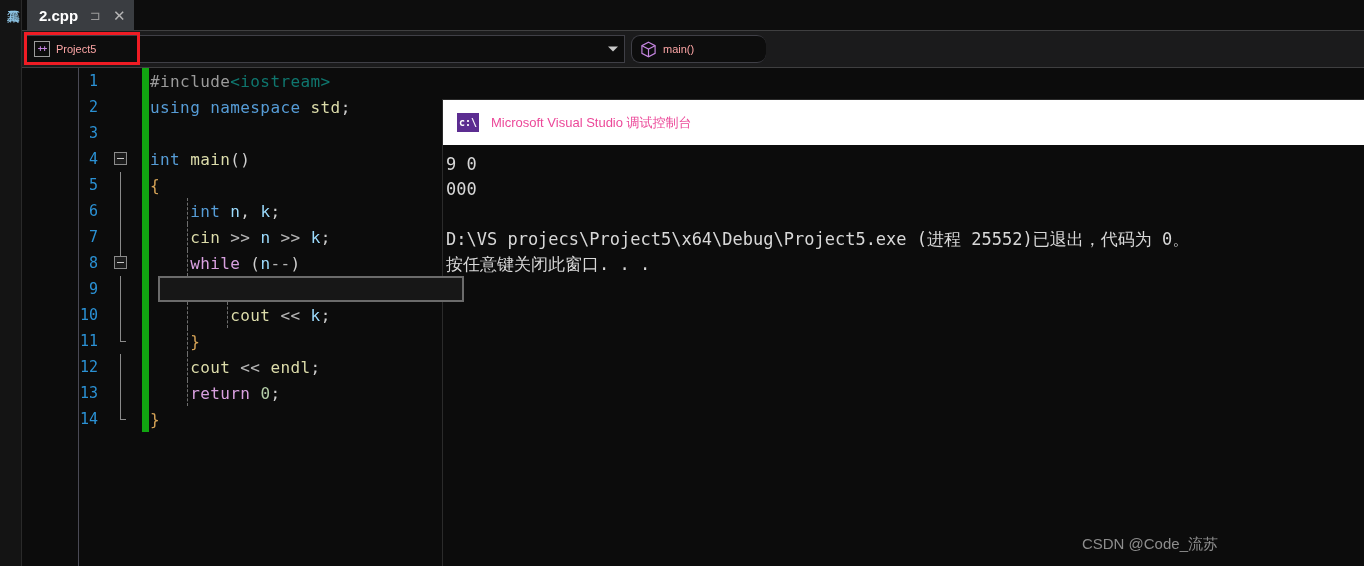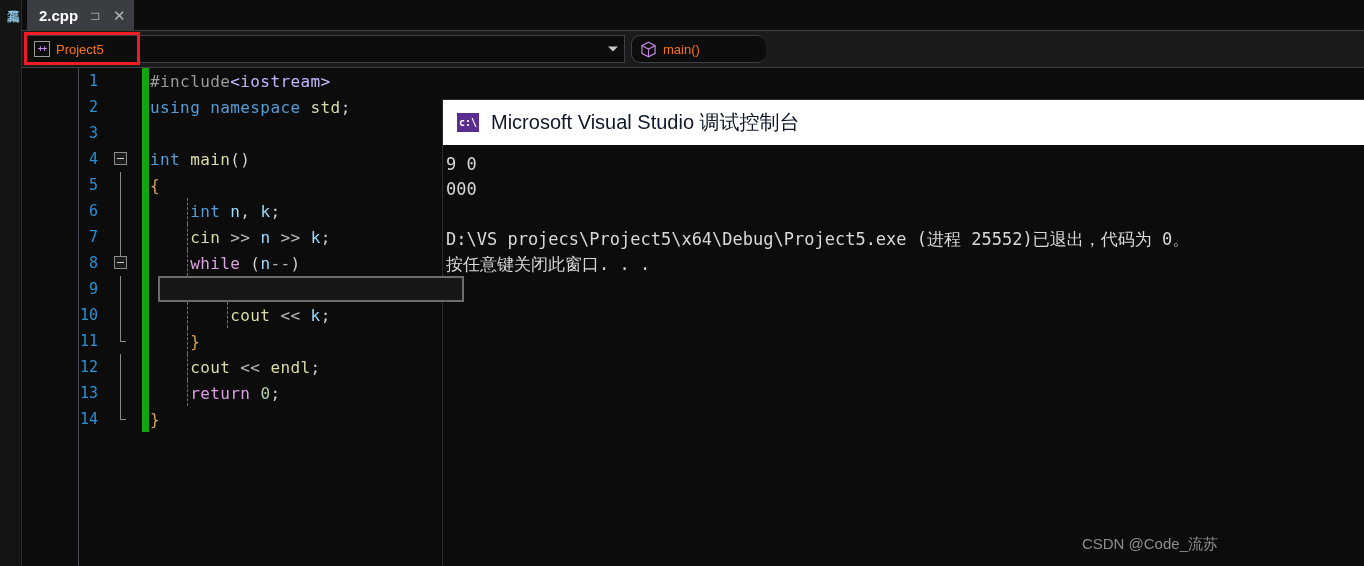--- a/index.html
+++ b/index.html
@@ -95,22 +95,22 @@
     border: 1px solid #3f3f46;
     display: flex;
     align-items: center;
     padding-left: 8px;
     gap: 6px;
   }
   .combo-project { width: 600px; }
   .combo-scope   { width: 596px; }
   .combo-member  { width: 135px; border-right: none; border-radius: 9px; }
   .combo-text {
-    color: #f97316;
-    font-size: 13px;
+    color: #fca5a5;
+    font-size: 11px;
     font-family: "Liberation Sans", sans-serif;
     white-space: nowrap;
     overflow: hidden;
   }
   .combo-arrow {
     position: absolute;
     right: 6px; top: 50%;
     transform: translateY(-50%);
     width: 0; height: 0;
     border-left: 5px solid transparent;
@@ -198,21 +198,21 @@
     white-space: pre;
     color: #dcdcdc;
     padding-left: 18px;
     font-family: "DejaVu Sans Mono", monospace;
     font-size: 16px;
     letter-spacing: 0.4px;
   }
 
   
   .t-pre   { color: #9b9b9b; }
-  .t-inc   { color: #c4b5fd; }
+  .t-inc   { color: #0f766e; }
   .t-key   { color: #569cd6; }
   .t-kw2   { color: #d8a0df; }
   .t-id    { color: #dcdcaa; }
   .t-var   { color: #9cdcfe; }
   .t-num   { color: #b5cea8; }
   .t-op    { color: #b4b4b4; }
   .t-brace { color: #d4a256; }
   .t-punct { color: #cfcfcf; }
 
   
@@ -286,22 +286,22 @@
     display: inline-flex;
     align-items: center;
     justify-content: center;
     color: #ffffff;
     font-size: 10px;
     font-weight: bold;
     font-family: "DejaVu Sans Mono", monospace;
     flex: 0 0 auto;
   }
   .console-title-text {
-    color: #0f172a;
-    font-size: 20px;
+    color: #ec4899;
+    font-size: 13px;
     font-family: "Liberation Sans", sans-serif;
   }
   .console-body {
     padding: 7px 0 0 3px;
     font-family: "DejaVu Sans Mono", monospace;
     font-size: 17px;
     color: #d8d8d8;
     line-height: 25px;
     white-space: pre;
   }

